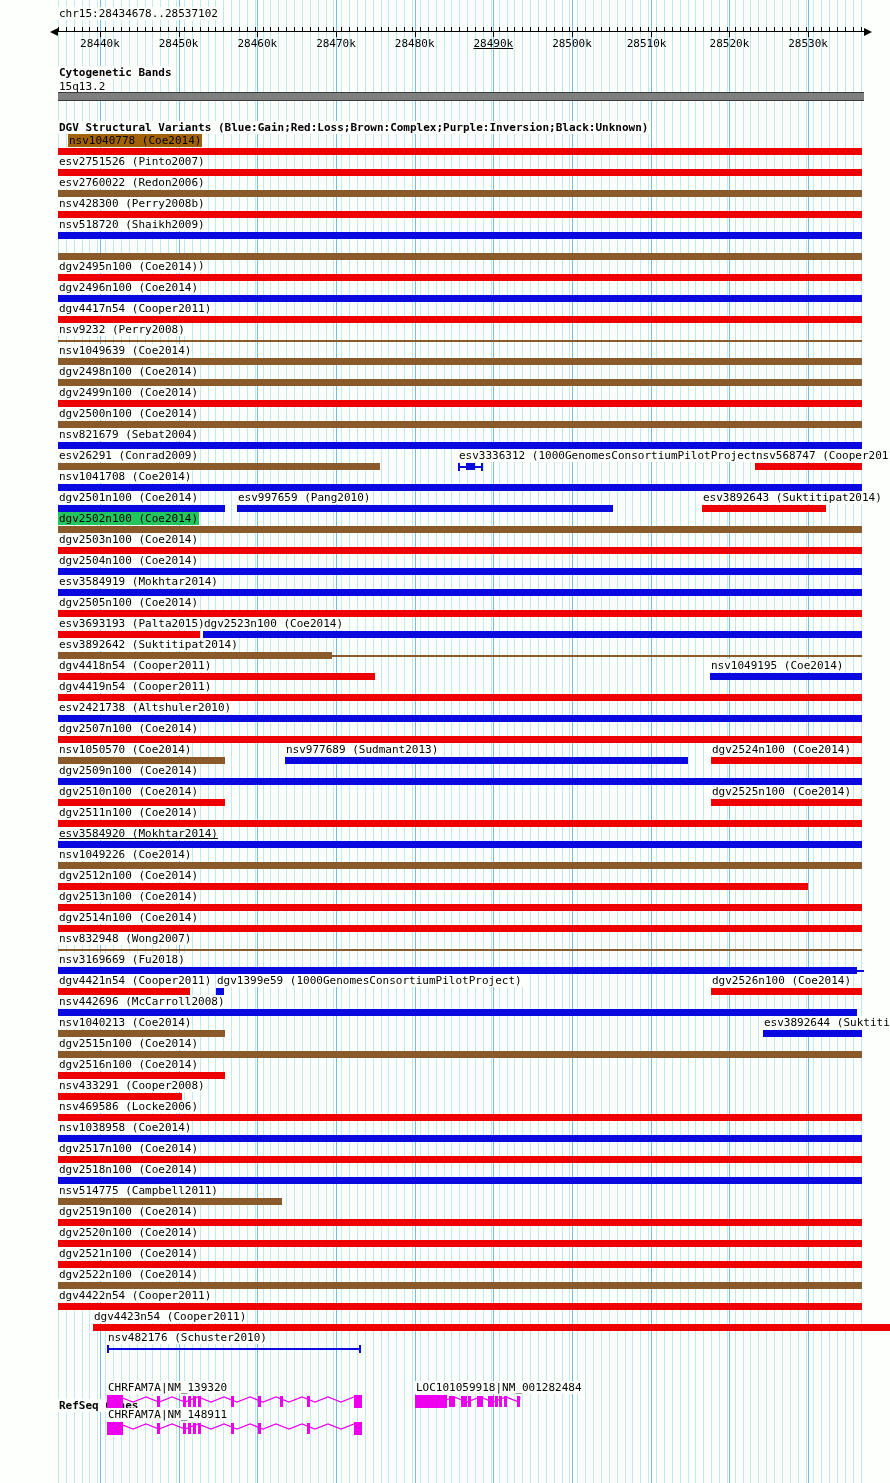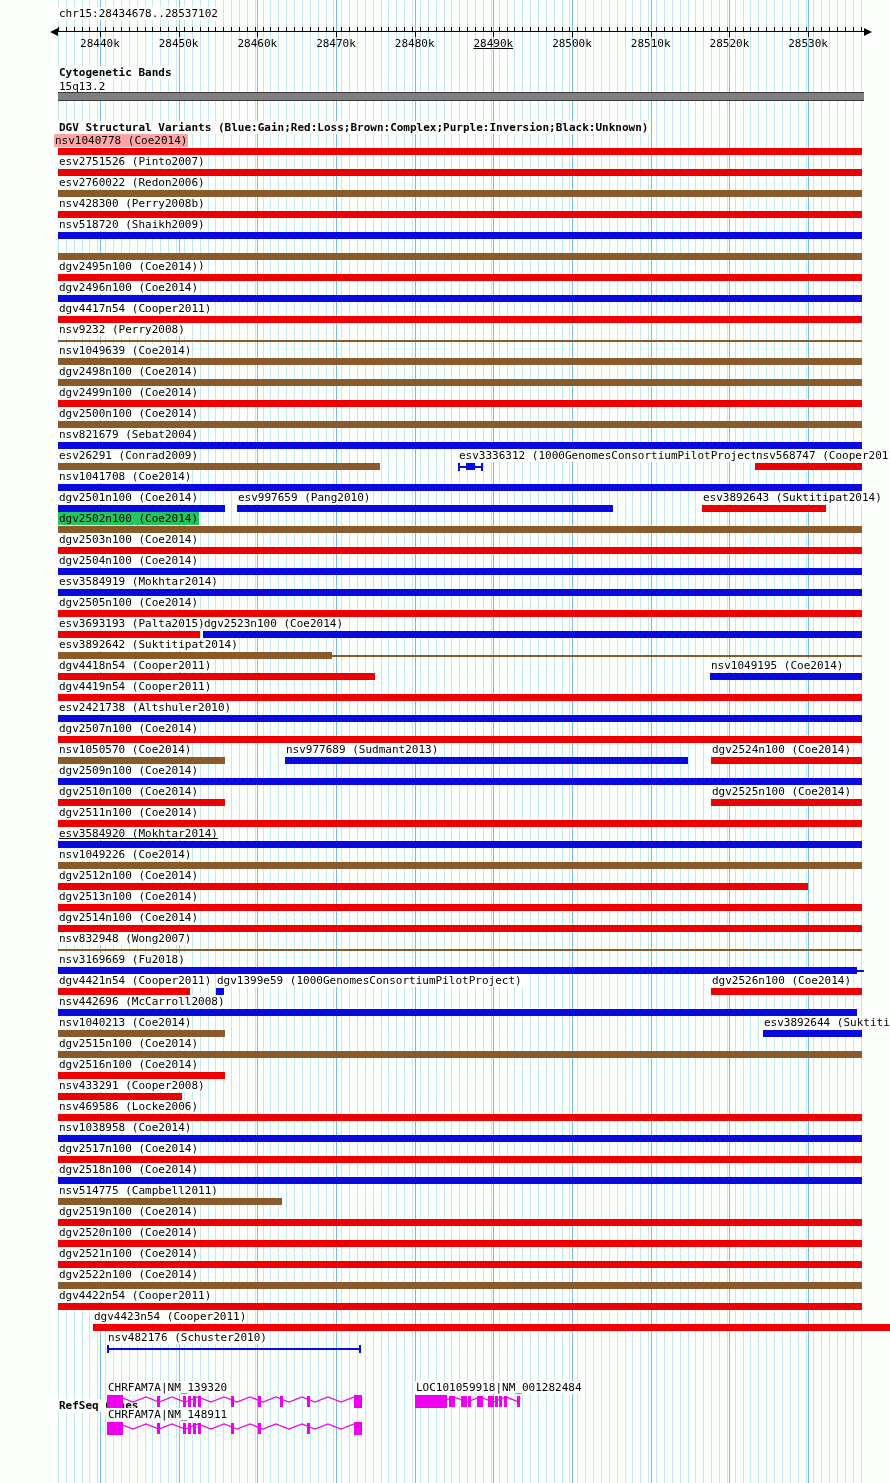--- a/index.html
+++ b/index.html
@@ -38,33 +38,33 @@
       <div style="position: absolute; left: 233.3px; top: 38px; width: 48px; text-align: center; font-size: 11px; line-height: 12px;">28460k</div>
       <div style="position: absolute; left: 336px; top: 32px; width: 1px; height: 5px; background: rgb(0, 0, 0);"></div>
       <div style="position: absolute; left: 312px; top: 38px; width: 48px; text-align: center; font-size: 11px; line-height: 12px;">28470k</div>
       <div style="position: absolute; left: 414.7px; top: 32px; width: 1px; height: 5px; background: rgb(0, 0, 0);"></div>
       <div style="position: absolute; left: 390.7px; top: 38px; width: 48px; text-align: center; font-size: 11px; line-height: 12px;">28480k</div>
       <div style="position: absolute; left: 493.3px; top: 32px; width: 1px; height: 5px; background: rgb(0, 0, 0);"></div>
       <div style="position: absolute; left: 469.3px; top: 38px; width: 48px; text-align: center; font-size: 11px; line-height: 12px; text-decoration: underline;">28490k</div>
       <div style="position: absolute; left: 572px; top: 32px; width: 1px; height: 5px; background: rgb(0, 0, 0);"></div>
       <div style="position: absolute; left: 548px; top: 38px; width: 48px; text-align: center; font-size: 11px; line-height: 12px;">28500k</div>
       <div style="position: absolute; left: 650.7px; top: 32px; width: 1px; height: 5px; background: rgb(0, 0, 0);"></div>
-      <div style="position: absolute; left: 626.7px; top: 38px; width: 48px; text-align: center; font-size: 11px; line-height: 12px;">28510k</div>
+      <div style="position: absolute; left: 626.7px; top: 38px; width: 48px; font-size: 11px; line-height: 12px;">28510k</div>
       <div style="position: absolute; left: 729.4px; top: 32px; width: 1px; height: 5px; background: rgb(0, 0, 0);"></div>
       <div style="position: absolute; left: 705.4px; top: 38px; width: 48px; text-align: center; font-size: 11px; line-height: 12px;">28520k</div>
       <div style="position: absolute; left: 808.1px; top: 32px; width: 1px; height: 5px; background: rgb(0, 0, 0);"></div>
       <div style="position: absolute; left: 784.1px; top: 38px; width: 48px; text-align: center; font-size: 11px; line-height: 12px;">28530k</div>
     </div>
   <div class="lbl bold" style="left:58px;top:66px;">Cytogenetic Bands</div>
   <div class="lbl" style="left:58px;top:80px;">15q13.2</div>
   <div id="cytoband-bar" style="position: absolute; left: 58px; top: 92px; width: 806px; height: 9px; box-sizing: border-box; background: rgb(127, 127, 127); border-top: 1px solid rgb(58, 58, 58); border-bottom: 1px solid rgb(58, 58, 58);"></div>
   <div class="lbl bold" style="left:58px;top:121px;">DGV Structural Variants (Blue:Gain;Red:Loss;Brown:Complex;Purple:Inversion;Black:Unknown)</div>
   <div id="dgv-rows">
       <div style="position: absolute; left: 0px; top: 134px; width: 890px; height: 21px;">
-        <div style="position: absolute; left: 54px; top: 0px; font-size: 11px; line-height: 13px; white-space: pre; background: #fca5a5; padding: 0px 1px;">nsv1040778 (Coe2014)</div>
+        <div style="position: absolute; left: 68px; top: 0px; font-size: 11px; line-height: 13px; white-space: pre; background: #a16207; padding: 0px 1px;">nsv1040778 (Coe2014)</div>
         <div style="position: absolute; left: 58px; top: 14px; width: 804px; height: 7px; background: rgb(238, 0, 0);"></div>
       </div>
       <div style="position: absolute; left: 0px; top: 155px; width: 890px; height: 21px;">
         <div style="position: absolute; left: 58px; top: 0px; font-size: 11px; line-height: 13px; white-space: pre; background: rgb(253, 255, 253); padding: 0px 1px;">esv2751526 (Pinto2007)</div>
         <div style="position: absolute; left: 58px; top: 14px; width: 804px; height: 7px; background: rgb(238, 0, 0);"></div>
       </div>
       <div style="position: absolute; left: 0px; top: 176px; width: 890px; height: 21px;">
         <div style="position: absolute; left: 58px; top: 0px; font-size: 11px; line-height: 13px; white-space: pre; background: rgb(253, 255, 253); padding: 0px 1px;">esv2760022 (Redon2006)</div>
         <div style="position: absolute; left: 58px; top: 14px; width: 804px; height: 7px; background: rgb(139, 90, 43);"></div>
       </div>

